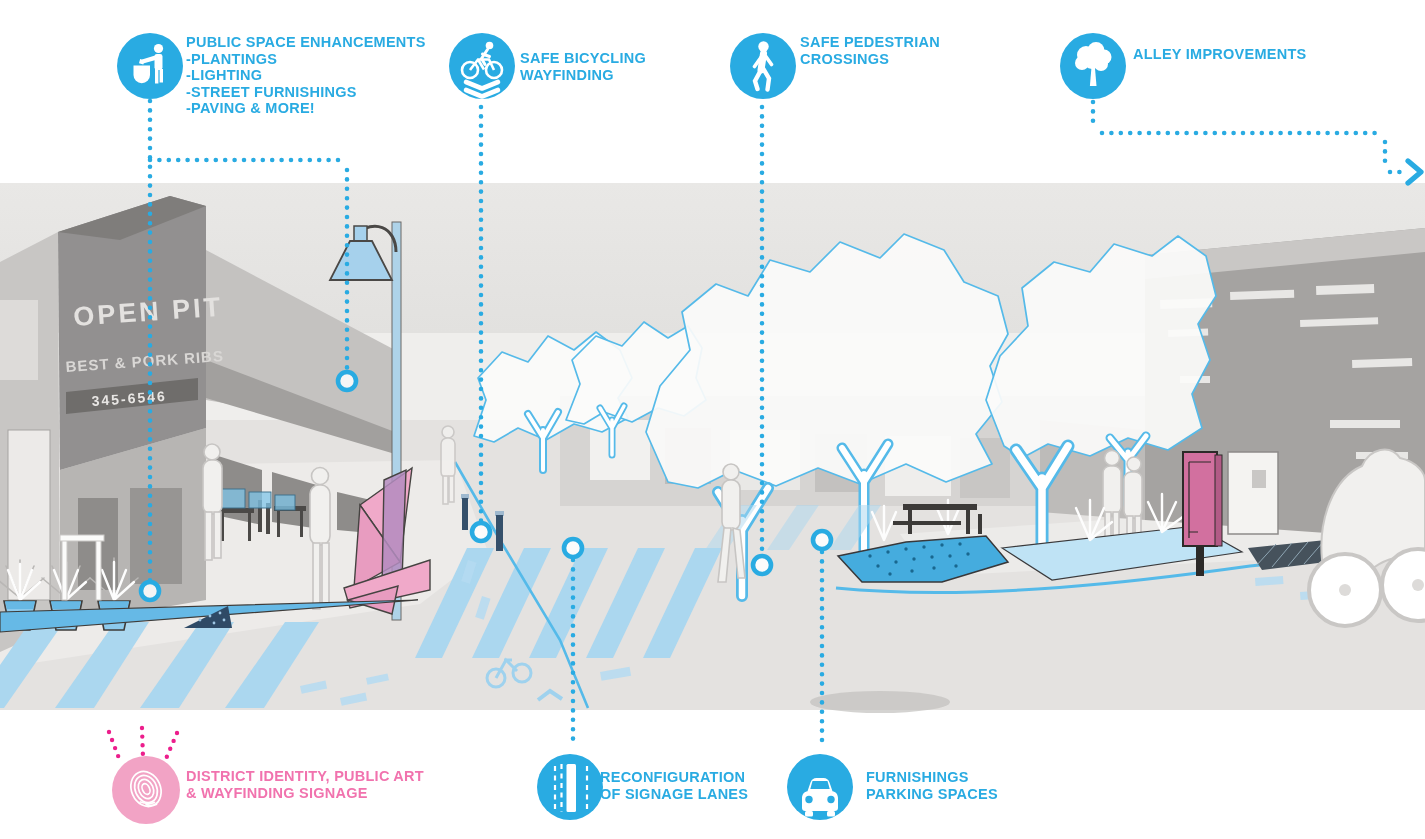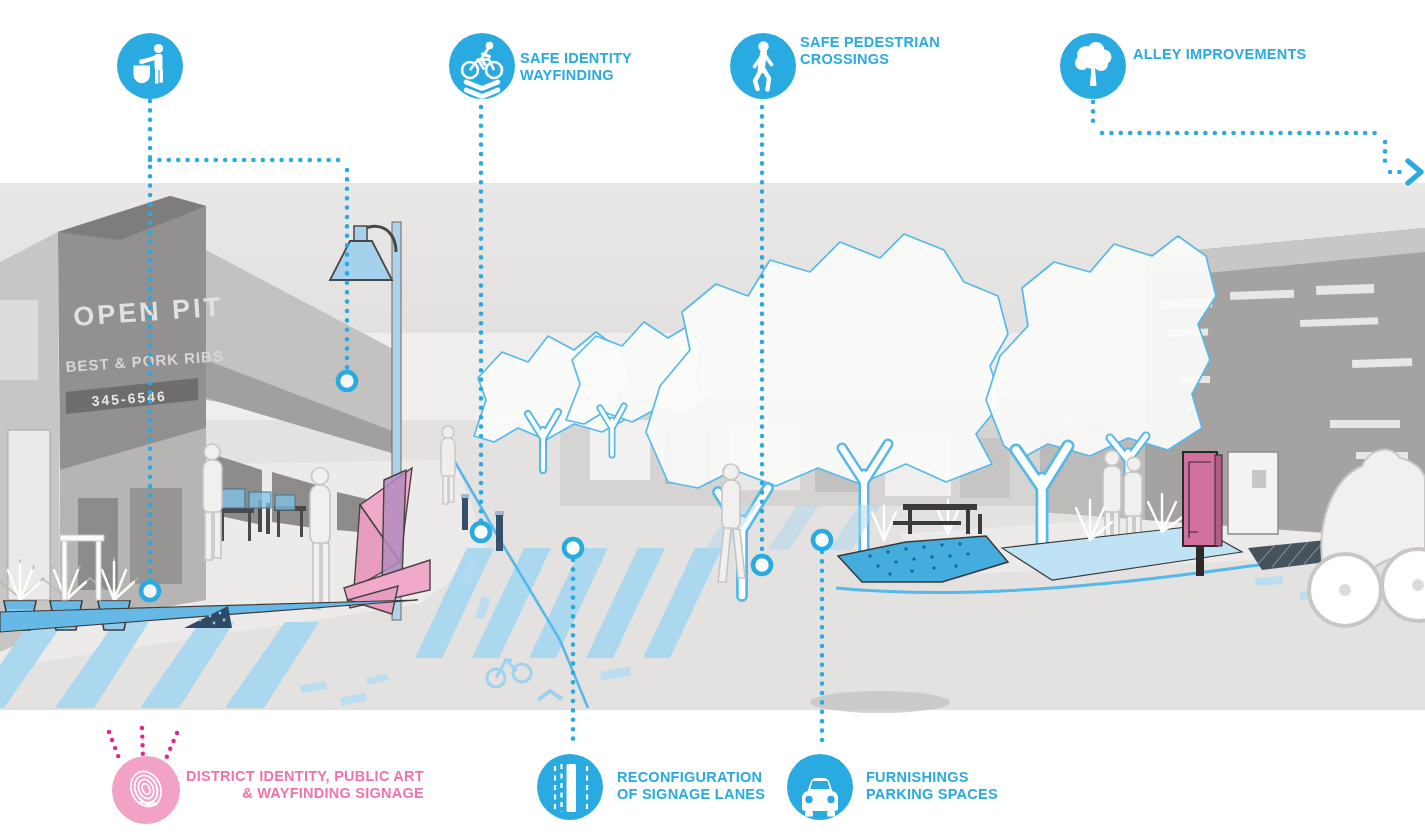--- a/index.html
+++ b/index.html
@@ -5,21 +5,21 @@
   html,body{margin:0;padding:0;background:#ffffff;}
   .stage{position:relative;width:1425px;height:839px;background:#ffffff;overflow:hidden;
          font-family:"Liberation Sans",sans-serif;}
   .stage svg{display:block;}
   .scene-svg,.leader-svg{position:absolute;left:0;top:0;}
   .leader-svg{pointer-events:none;}
   .badge{position:absolute;}
   .lbl{position:absolute;font-weight:bold;font-size:14.5px;line-height:16.5px;
        color:#29ABE2;letter-spacing:.25px;white-space:nowrap;}
   .lbl .t{display:block;}
-  .lbl.pink{color:#F173AE;text-align:right;}
+  .lbl.pink{color:#F173AE;}
   .dots{fill:none;stroke:#29ABE2;stroke-width:4.6;stroke-linecap:round;stroke-dasharray:0 9.4;}
   .dots-pink{fill:none;stroke:#EC1E8C;stroke-width:4.4;stroke-linecap:round;stroke-dasharray:0 8.6;}
   .ring{fill:#ffffff;fill-opacity:.85;stroke:#29ABE2;stroke-width:4.6;}
   .arrowhead{fill:none;stroke:#29ABE2;stroke-width:5.2;stroke-linecap:round;stroke-linejoin:round;}
   .sil{fill:#f1f0ee;stroke:#c7c5c3;stroke-width:1.6;}
   .spray{stroke:#fdfdfd;stroke-width:2.4;stroke-linecap:round;fill:none;}
   .spray2{stroke:#b9b7b5;stroke-width:1.6;stroke-linecap:round;fill:none;}
   .canopy{fill:#fbfbfa;fill-opacity:.93;stroke:#55BAE9;stroke-width:1.7;stroke-linejoin:round;}
   .trunk-o{stroke:#55BAE9;fill:none;stroke-linecap:round;stroke-linejoin:round;}
   .trunk-i{stroke:#ffffff;fill:none;stroke-linecap:round;stroke-linejoin:round;}
@@ -347,39 +347,46 @@
         <circle cx="41.5" cy="15.5" r="4.6"></circle>
         <rect x="37.5" y="21" width="8" height="16" rx="2.4"></rect>
         <rect x="38" y="36" width="3.4" height="14.5"></rect>
         <rect x="42.6" y="36" width="3.4" height="13.5"></rect>
         <polygon points="38,22.5 25,26.5 26.2,30.5 38.6,27"></polygon>
         <rect x="22.5" y="26.5" width="4.5" height="4.5" transform="rotate(15 24.7 28.7)"></rect>
         <path d="M16.5,32.5 h16.5 v9.5 a8.2,8.2 0 0 1 -16.5,0 z"></path>
       </g>
     </svg>
   </div>
+  <div class="lbl" style="left:186px;top:34px">
+    <span class="t">PUBLIC SPACE ENHANCEMENTS</span>
+    <span class="t">-PLANTINGS</span>
+    <span class="t">-LIGHTING</span>
+    <span class="t">-STREET FURNISHINGS</span>
+    <span class="t">-PAVING &amp; MORE!</span>
+  </div>
 
   <div class="badge" style="left:449px;top:33px">
     <svg width="66" height="66" viewBox="0 0 66 66">
       <circle cx="33" cy="33" r="33" fill="#29ABE2"></circle>
       <g stroke="#ffffff" stroke-width="2.6" fill="none">
         <circle cx="21" cy="37" r="8"></circle>
           <circle cx="45" cy="37" r="8"></circle>
         <path d="M21,37 L29,26.5 L40,26.5 L45,37 M29,26.5 L35,36.5"></path>
       </g>
       <circle cx="40.5" cy="12.5" r="3.8" fill="#ffffff"></circle>
       <path d="M38.5,16.5 L32.5,25.5 M33.5,21 L40.5,23.5 M32.5,25.5 L36,31.5" stroke="#ffffff" stroke-width="3" stroke-linecap="round" fill="none"></path>
       <g stroke="#ffffff" stroke-width="4.6" fill="none" stroke-linecap="round" stroke-linejoin="round">
         <path d="M17,49 L33,55.5 L49,49"></path>
         <path d="M17,57 L33,63.5 L49,57"></path>
       </g>
     </svg>
   </div>
   <div class="lbl" style="left:520px;top:50px">
-    <span class="t">SAFE IDENTITY</span>
+    <span class="t">SAFE BICYCLING</span>
     <span class="t">WAYFINDING</span>
   </div>
 
   <div class="badge" style="left:730px;top:33px">
     <svg width="66" height="66" viewBox="0 0 66 66">
       <circle cx="33" cy="33" r="33" fill="#29ABE2"></circle>
       <circle cx="33.5" cy="13.5" r="5.2" fill="#ffffff"></circle>
       <path d="M33.5,20.5 L31,37" stroke="#ffffff" stroke-width="7" stroke-linecap="round"></path>
       <path d="M32,23 L24.5,33.5 M35.5,23 L41.5,31.5" stroke="#ffffff" stroke-width="3.6" stroke-linecap="round"></path>
       <path d="M31.5,36 L25,48 L27.5,56 M33.5,36 L39,45.5 L37.5,56.5" stroke="#ffffff" stroke-width="4.4" stroke-linecap="round" fill="none"></path>
@@ -429,21 +436,21 @@
     <svg width="66" height="66" viewBox="0 0 66 66">
       <circle cx="33" cy="33" r="33" fill="#29ABE2"></circle>
       <g stroke="#ffffff" stroke-width="2.2" stroke-dasharray="5 4.5">
         <line x1="18" y1="12" x2="18" y2="56"></line>
         <line x1="24.5" y1="10" x2="24.5" y2="58"></line>
         <line x1="50" y1="12" x2="50" y2="56"></line>
       </g>
       <rect x="29.5" y="10" width="9.5" height="48" rx="1.5" fill="#ffffff"></rect>
     </svg>
   </div>
-  <div class="lbl" style="left:617px;top:769px">
+  <div class="lbl" style="left:600px;top:769px">
     <span class="t">RECONFIGURATION</span>
     <span class="t">OF SIGNAGE LANES</span>
   </div>
 
   <div class="badge" style="left:787px;top:754px">
     <svg width="66" height="66" viewBox="0 0 66 66">
       <circle cx="33" cy="33" r="33" fill="#29ABE2"></circle>
       <path d="M15,54 v-10 c0,-4 2.5,-6.2 5.5,-6.8 l3,-8.6 c1,-3 3,-4.6 6,-4.6 h7 c3,0 5,1.6 6,4.6 l3,8.6 c3,0.6 5.5,2.8 5.5,6.8 v10 c0,1.8 -1.4,3 -3.2,3 h-29.6 c-1.8,0 -3.2,-1.2 -3.2,-3 z" fill="#ffffff"></path>
       <path d="M25.5,27 h15 l2.2,8 h-19.4 z" fill="#29ABE2"></path>
       <circle cx="22" cy="45.5" r="3.7" fill="#29ABE2"></circle>

